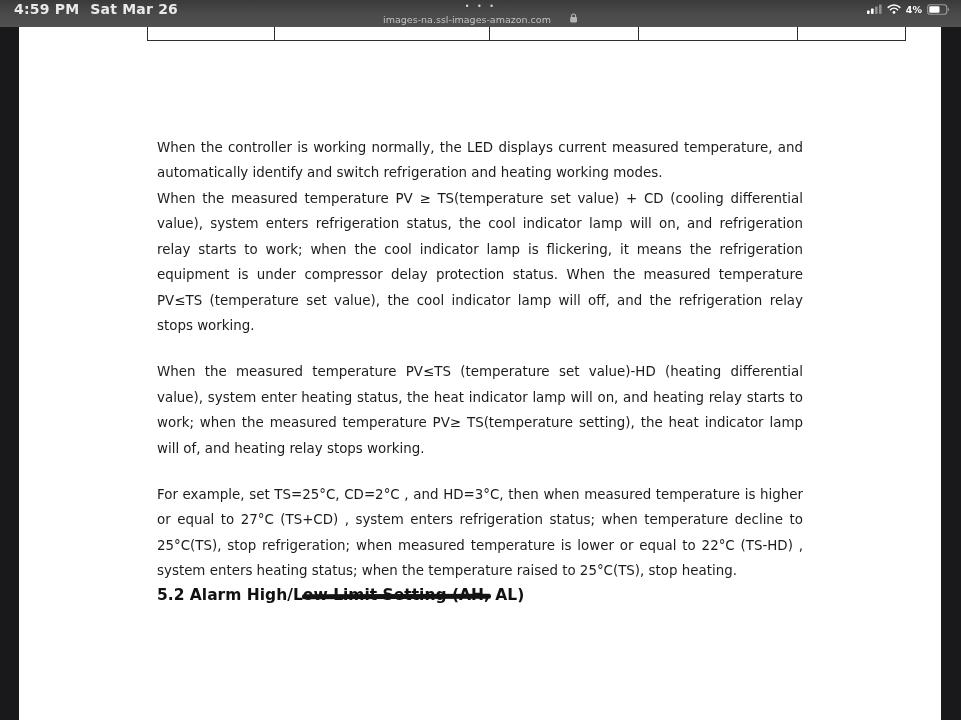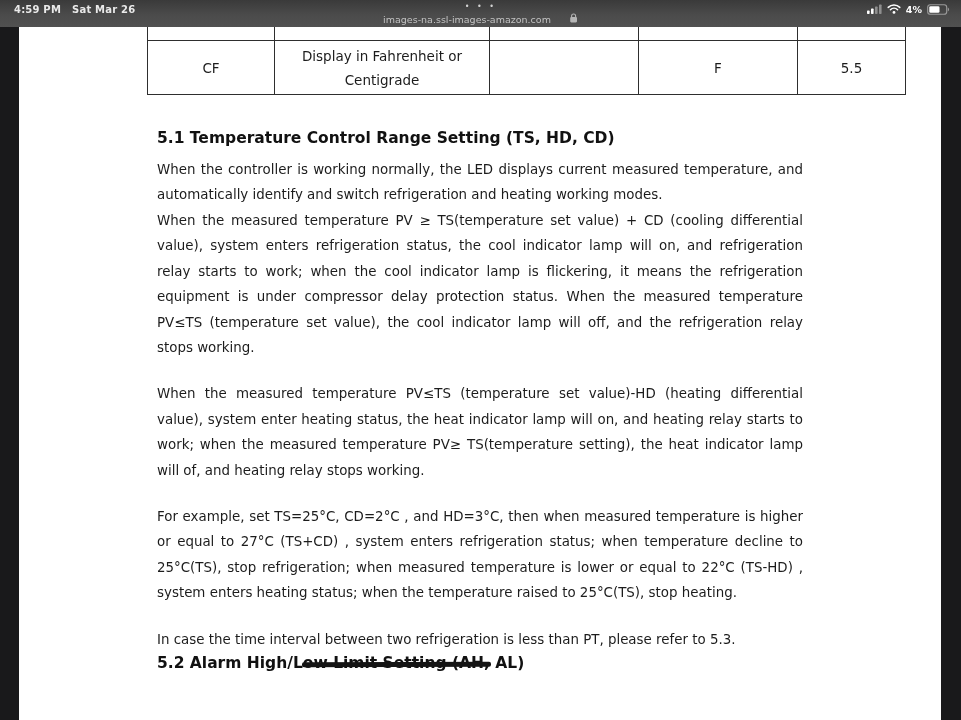--- a/index.html
+++ b/index.html
@@ -9,21 +9,21 @@
     -webkit-font-smoothing:antialiased;
   }
   
   .chrome {
     position:absolute; top:0; left:0; width:961px; height:27px;
     background:linear-gradient(180deg,#3a3a3a 0%, #4b4b4b 55%, #515151 100%);
   }
   .status-left {
     position:absolute; left:14px; top:3px; height:12px;
     display:flex; align-items:center; gap:11px;
-    color:#e9e9e9; font-size:10px; font-weight:bold; letter-spacing:.2px;
+    color:#e9e9e9; font-size:14px; font-weight:bold; letter-spacing:.2px;
   }
   .page-dots {
     position:absolute; top:2px; left:50%; transform:translateX(-50%);
     color:#d2d2d2; font-size:8px; letter-spacing:2.5px;
   }
   .url-bar {
     position:absolute; top:13px; left:50%; transform:translateX(-50%);
     display:flex; align-items:center; gap:19px;
     color:#c2c2c2; font-size:9.5px; white-space:nowrap;
   }
@@ -127,37 +127,28 @@
 
     <table class="doc-table">
       <tbody>
           <tr class="row-ca">
         <td class="col-code">CA</td>
         <td class="col-desc">Temperature Calibration</td>
         <td class="col-range">-15° - 15°</td>
         <td class="col-def">0°</td>
         <td class="col-sec">5.4</td>
       </tr>
-      <tr class="row-cf">
-        <td class="col-code">CF</td>
-        <td class="col-desc">Display in Fahrenheit or Centigrade</td>
-        <td class="col-range"></td>
-        <td class="col-def">F</td>
-        <td class="col-sec">5.5</td>
-      </tr>
     </tbody>
       </table>
 
     <div class="section">
-      <h1>5.1 Temperature Control Range Setting (TS, HD, CD)</h1>
       <p class="after-h">When the controller is working normally, the LED displays current measured temperature, and automatically identify and switch refrigeration and heating working modes.</p>
       <p>When the measured temperature PV ≥ TS(temperature set value) + CD (cooling differential value), system enters refrigeration status, the cool indicator lamp will on, and refrigeration relay starts to work; when the cool indicator lamp is flickering, it means the refrigeration equipment is under compressor delay protection status. When the measured temperature PV≤TS (temperature set value), the cool indicator lamp will off, and the refrigeration relay stops working.</p>
       <p class="gap">When the measured temperature PV≤TS (temperature set value)-HD (heating differential value), system enter heating status, the heat indicator lamp will on, and heating relay starts to work; when the measured temperature PV≥ TS(temperature setting), the heat indicator lamp will of, and heating relay stops working.</p>
       <p class="gap">For example, set TS=25°C, CD=2°C , and HD=3°C, then when measured temperature is higher or equal to 27°C (TS+CD) , system enters refrigeration status; when temperature decline to 25°C(TS), stop refrigeration; when measured temperature is lower or equal to 22°C (TS-HD) , system enters heating status; when the temperature raised to 25°C(TS), stop heating.</p>
-      <p class="gap">In case the time interval between two refrigeration is less than PT, please refer to 5.3.</p>
       <h1 class="h52">
         <span>5.2 Alarm High/Low Limit Setting (AH, AL)</span>
         <span class="strike-mark"></span>
       </h1>
     </div>
 
   </div>
 </div>
 
 </body></html>

